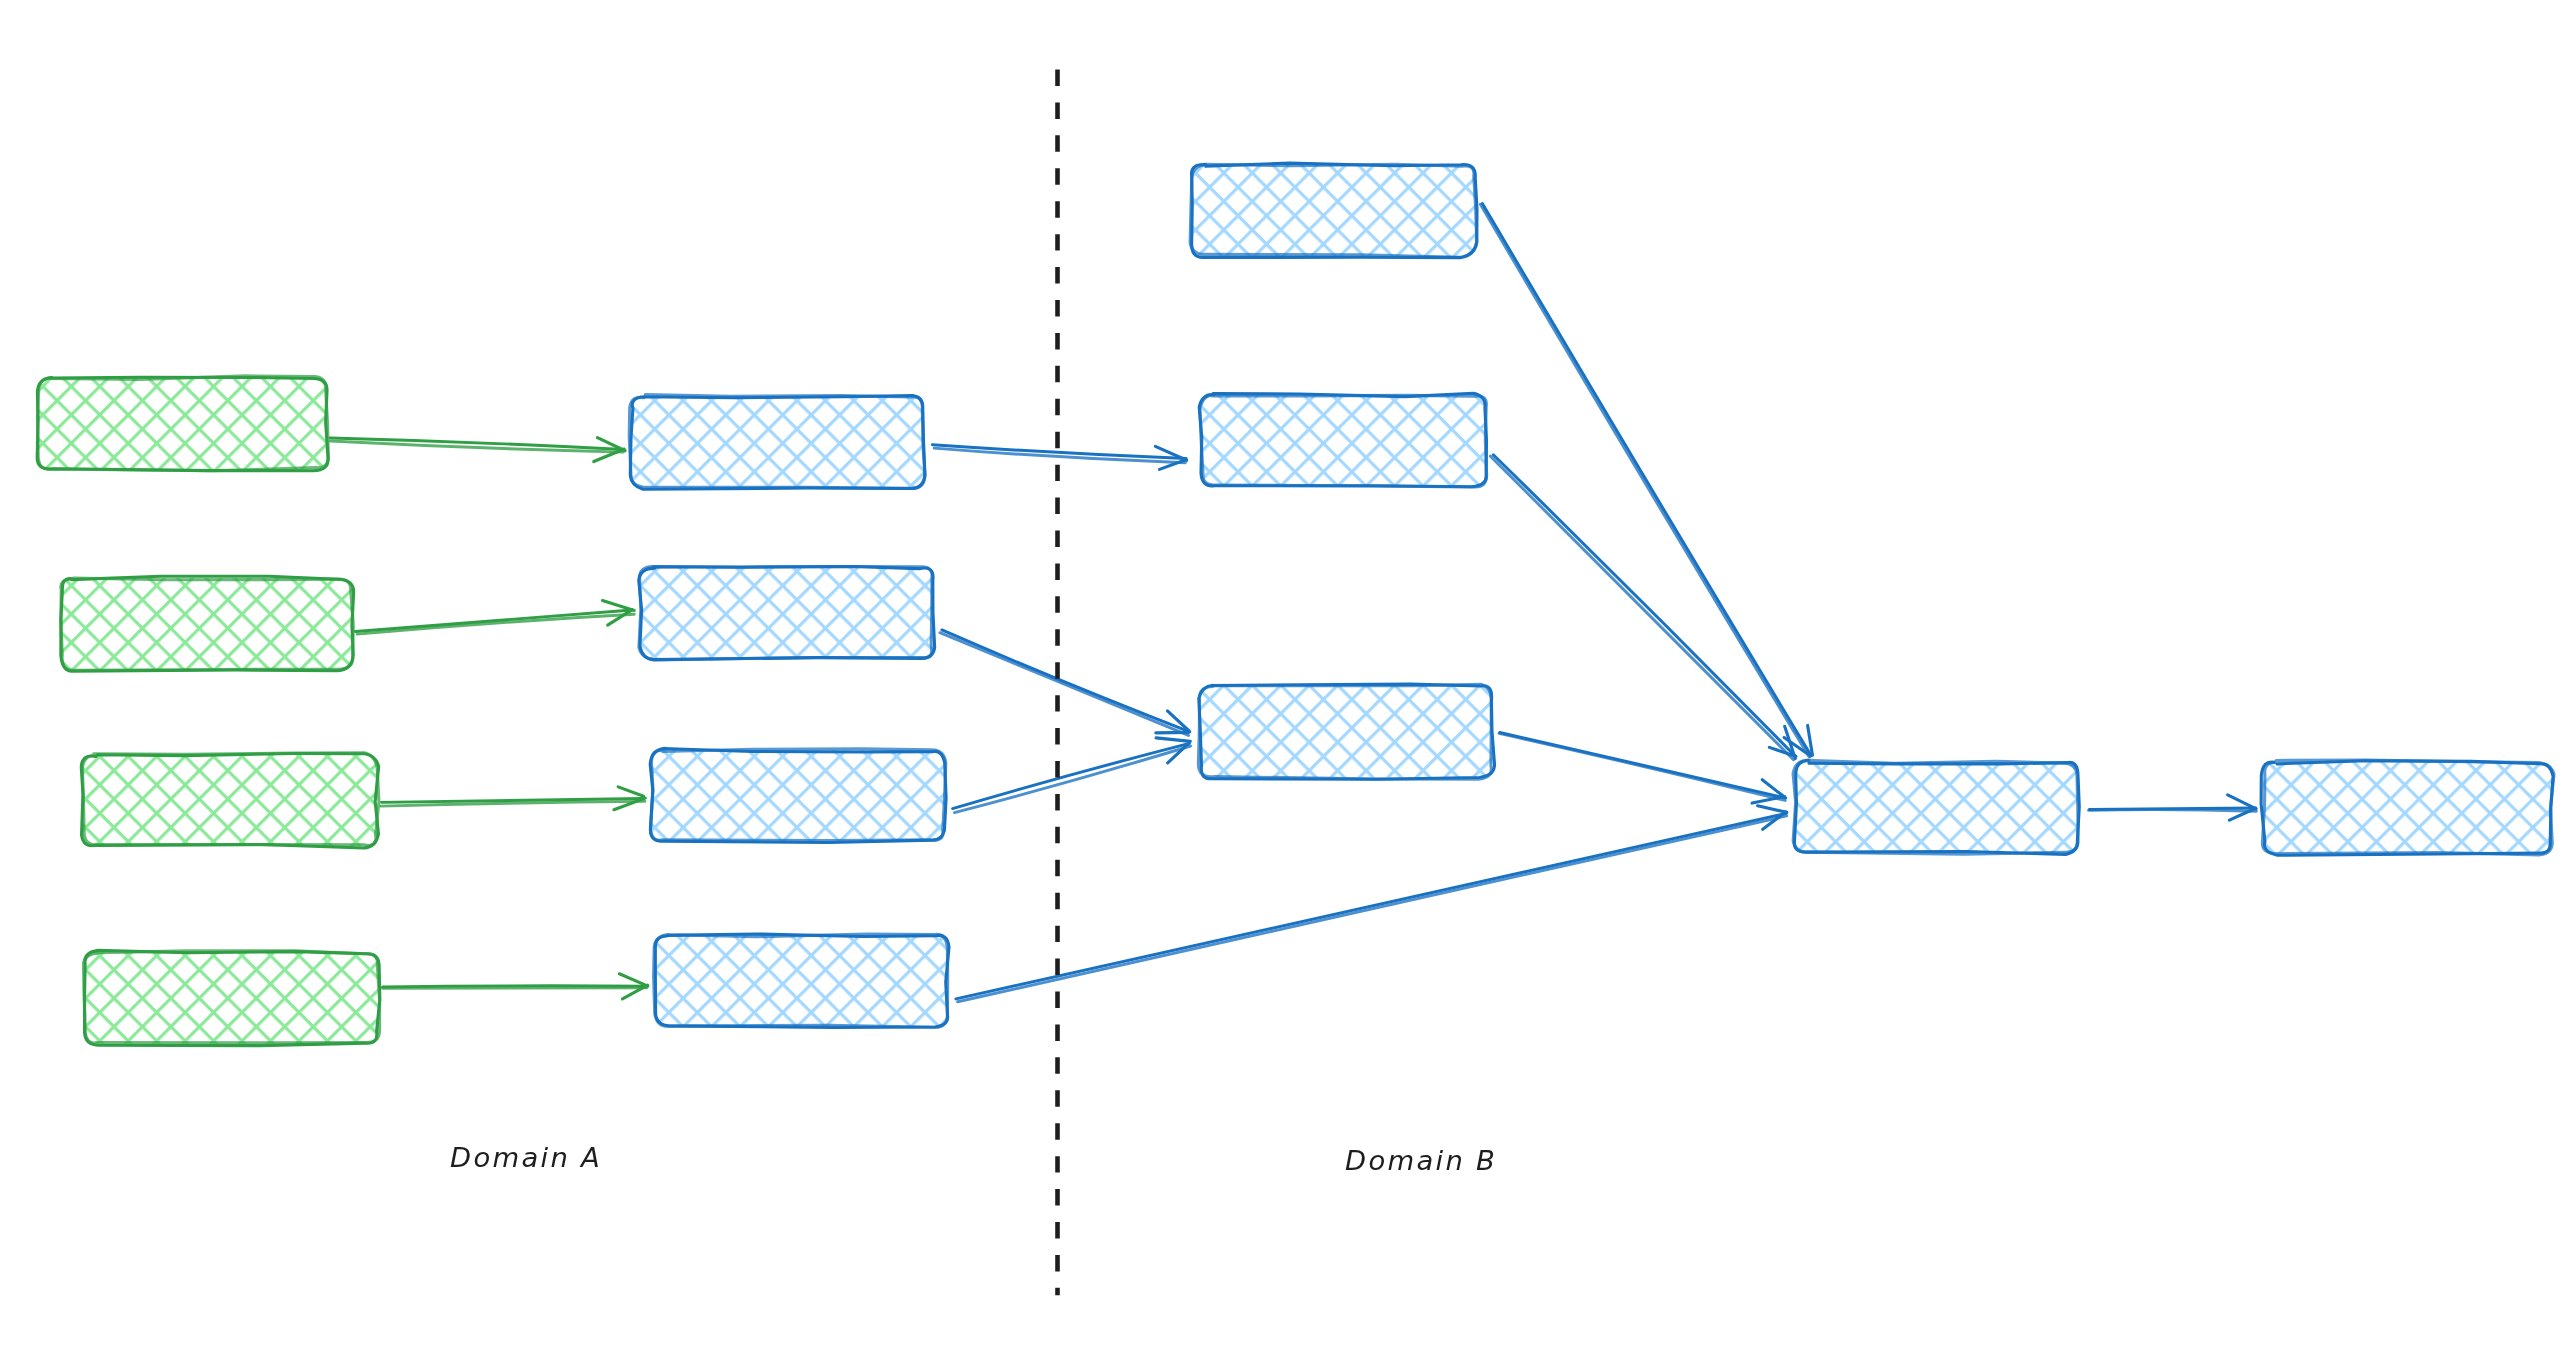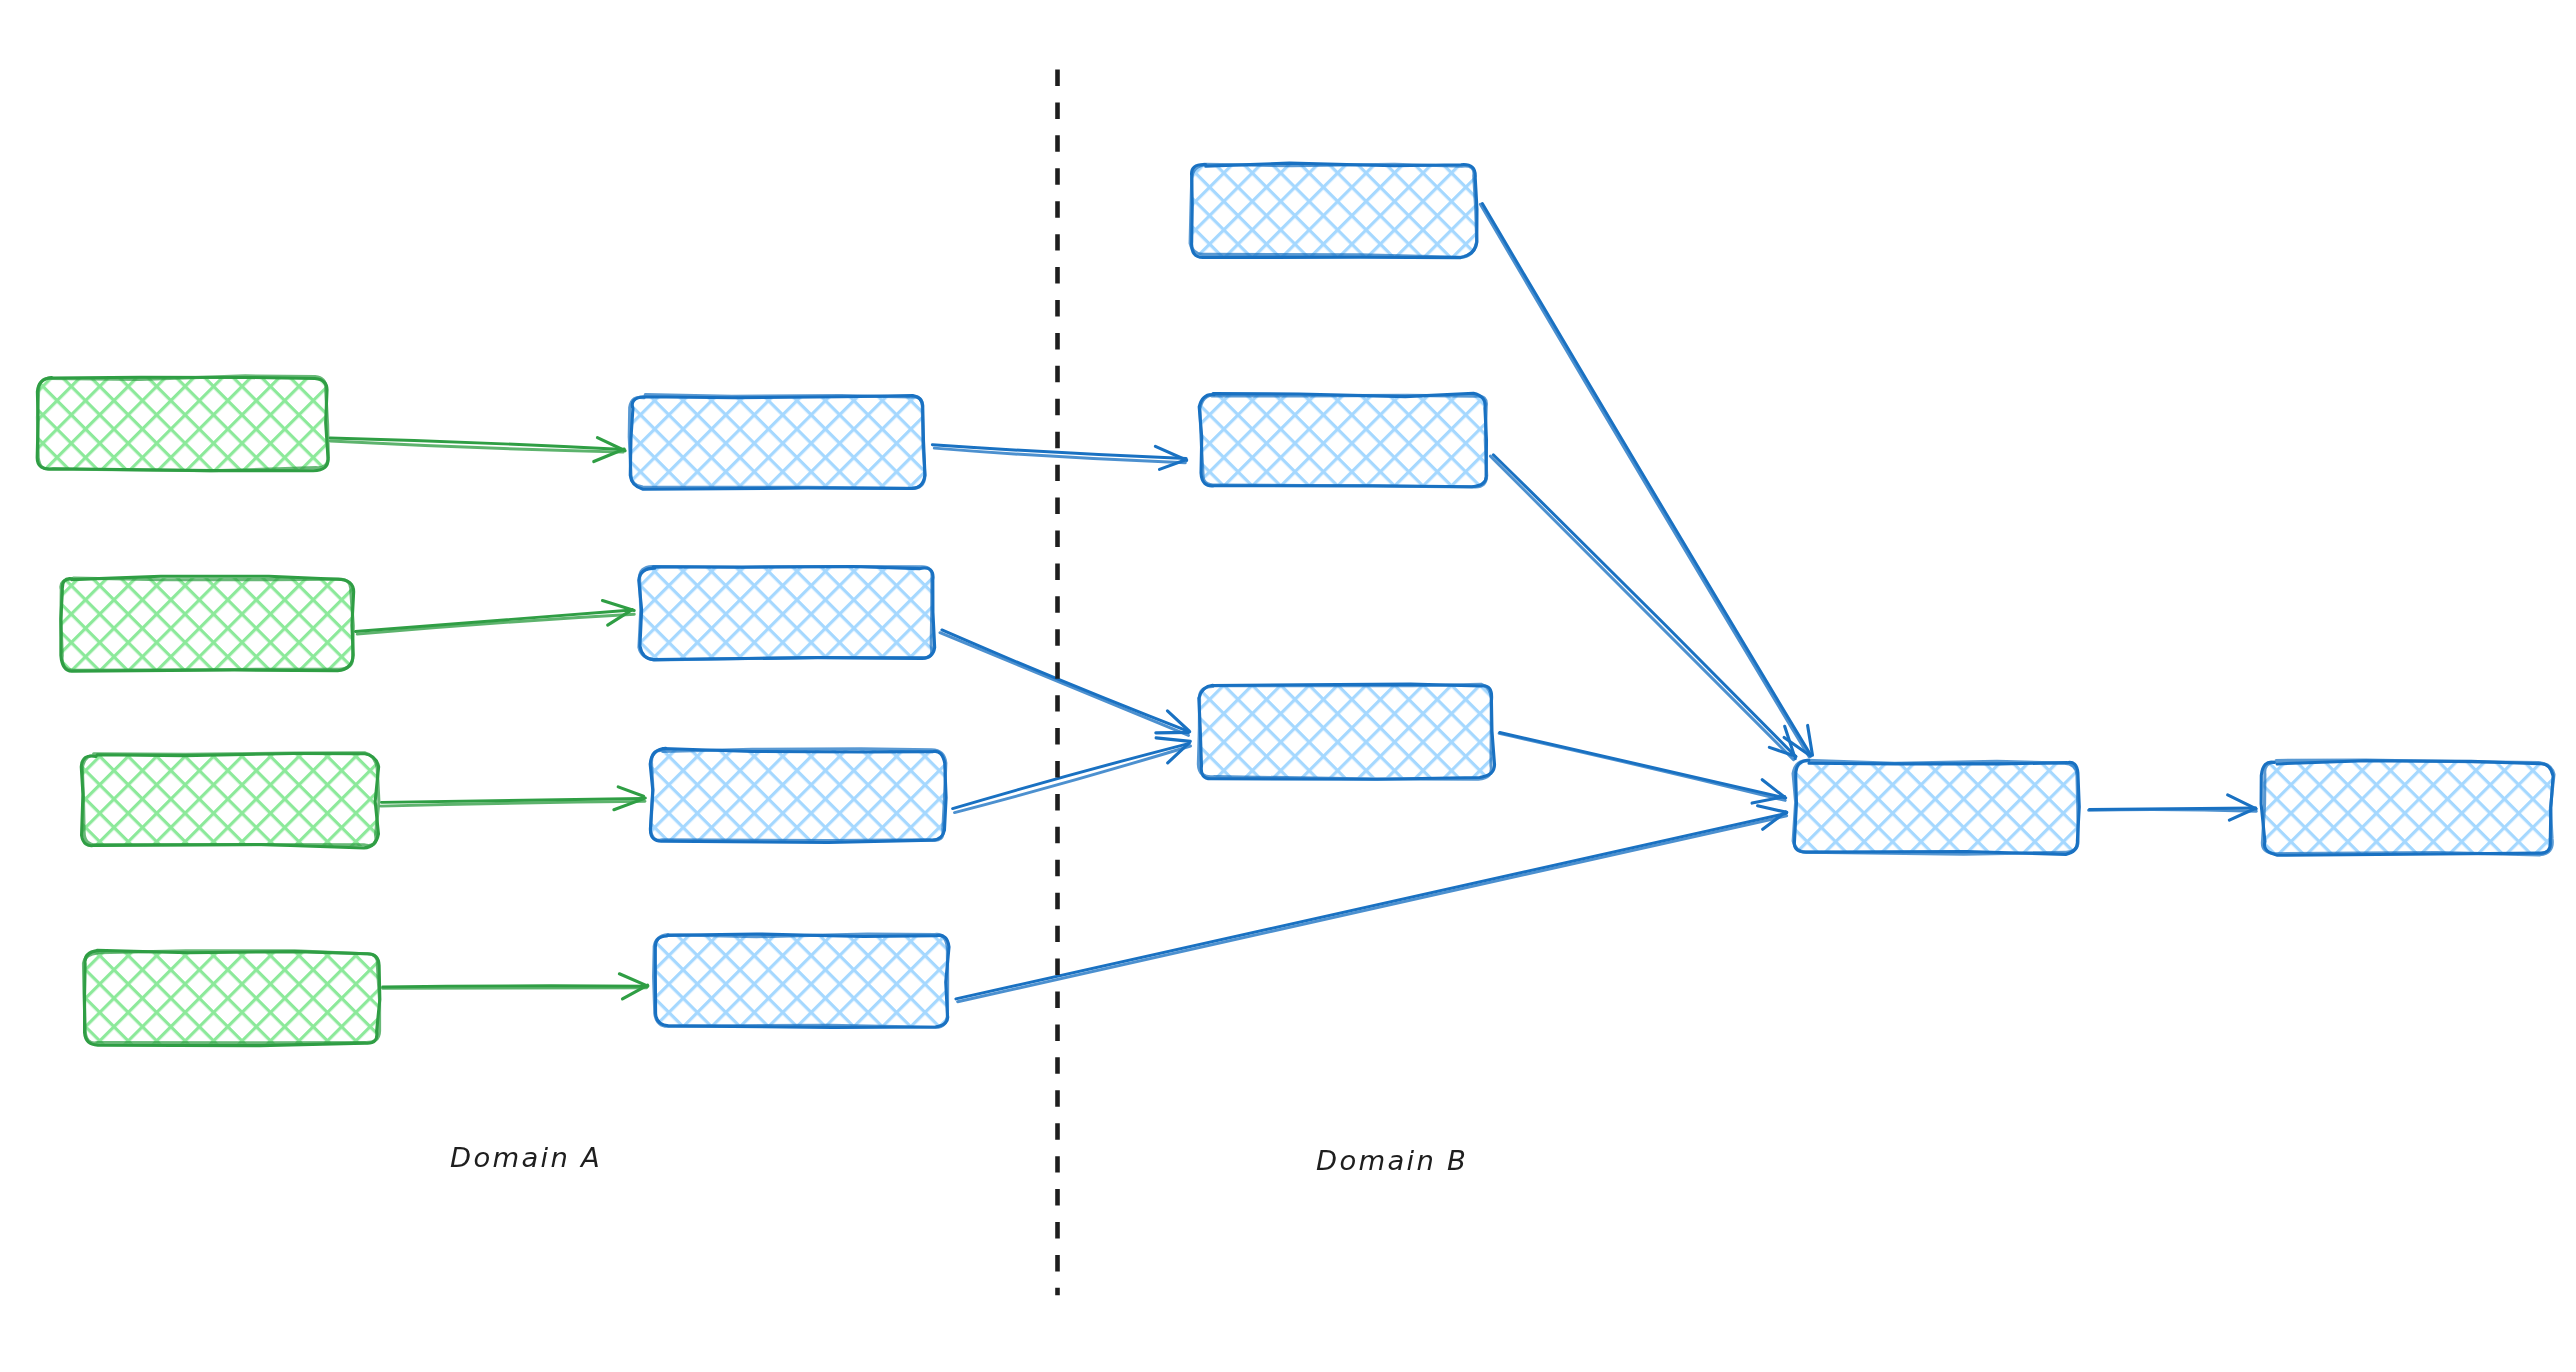--- a/index.html
+++ b/index.html
@@ -33,21 +33,21 @@
     font-family: "DejaVu Sans", sans-serif;
     font-size: 27.4px;
     font-style: italic;
     font-weight: 400;
     letter-spacing: 2.3px;
     color: #1e1e1e;
     white-space: nowrap;
     user-select: none;
   }
   #label-domain-a { left: 450px;  top: 1142px; }
-  #label-domain-b { left: 1316px; top: 1145px; }
+  #label-domain-b { left: 1345px; top: 1145px; }
 </style>
 </head>
 <body>
 
 <div id="canvas">
 
   <svg id="scene" viewBox="0 0 2816 1500" xmlns="http://www.w3.org/2000/svg">
     <defs>
 
       <pattern id="hatch-green" width="22" height="22" patternUnits="userSpaceOnUse" patternTransform="rotate(45)">

